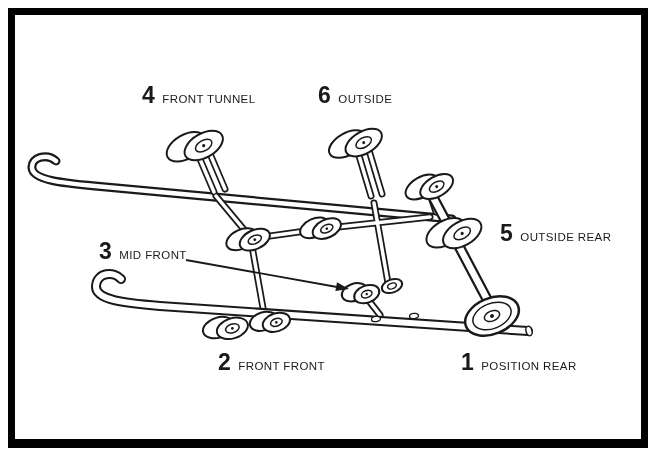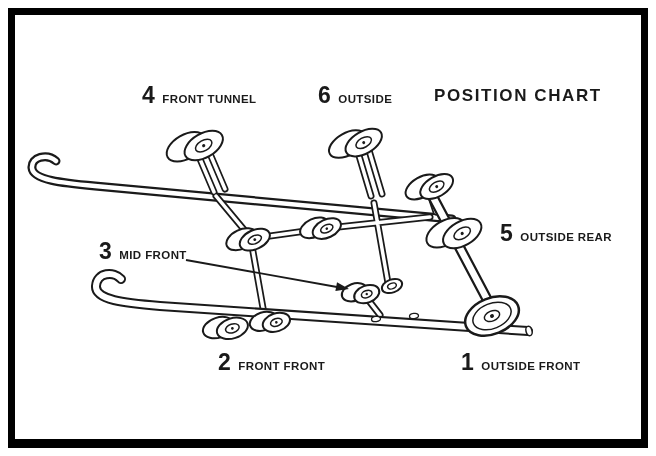--- a/index.html
+++ b/index.html
@@ -12,21 +12,21 @@
     border-bottom-width:9px;pointer-events:none;
   }
   .diagram{position:absolute;left:0;top:0;width:656px;height:456px;}
   .ob{fill:none;stroke:#1a1a1a;stroke-linecap:round;stroke-linejoin:round;}
   .iw{fill:none;stroke:#ffffff;stroke-linecap:round;stroke-linejoin:round;}
   .tube{fill:#ffffff;stroke:#1a1a1a;stroke-width:2;}
   .thin{fill:#ffffff;stroke:#1a1a1a;stroke-width:1.5;}
   .hole{fill:#ffffff;stroke:#1a1a1a;stroke-width:1.3;}
   .pos-label{position:absolute;display:flex;align-items:baseline;gap:7px;white-space:nowrap;}
   .pos-label .num{font-size:23px;font-weight:700;letter-spacing:.5px;line-height:1;}
-  .pos-label .txt{font-size:11.5px;font-weight:700;letter-spacing:.4px;text-align:center;}
+  .pos-label .txt{font-size:11.5px;font-weight:400;letter-spacing:.4px;text-align:center;}
   .chart-title{position:absolute;font-size:17px;font-weight:700;letter-spacing:1.6px;white-space:nowrap;}
 </style>
 </head>
 <body>
 
 <div class="canvas">
 
   <svg class="diagram" viewBox="0 0 656 456" xmlns="http://www.w3.org/2000/svg">
 
     <g>
@@ -125,21 +125,20 @@
       <ellipse class="hole" cx="376" cy="319" rx="4.5" ry="2.6" transform="rotate(-8 376 319)"></ellipse>
       <ellipse class="hole" cx="414" cy="316" rx="4.5" ry="2.6" transform="rotate(-8 414 316)"></ellipse>
     </g>
 
     <g>
       <line x1="186" y1="260" x2="337" y2="287" stroke="#1a1a1a" stroke-width="1.8"></line>
       <polygon points="349,289 335.4,291.1 337,282.3" fill="#1a1a1a"></polygon>
     </g>
   </svg>
 
-  <div class="chart-title" style="left:434px;top:86px;">POSITION CHART</div>
 
   <div class="pos-label" style="left:142px;top:84px;">
     <span class="num">4</span>
     <span class="txt">FRONT TUNNEL</span>
   </div>
 
   <div class="pos-label" style="left:318px;top:84px;">
     <span class="num">6</span>
     <span class="txt">OUTSIDE</span>
   </div>
@@ -154,17 +153,17 @@
     <span class="txt">MID FRONT</span>
   </div>
 
   <div class="pos-label" style="left:218px;top:351px;">
     <span class="num">2</span>
     <span class="txt">FRONT FRONT</span>
   </div>
 
   <div class="pos-label" style="left:461px;top:351px;">
     <span class="num">1</span>
-    <span class="txt">OUTSIDE FRONT</span>
+    <span class="txt">POSITION REAR</span>
   </div>
 
   <div class="frame"></div>
 </div>
 
 </body></html>

